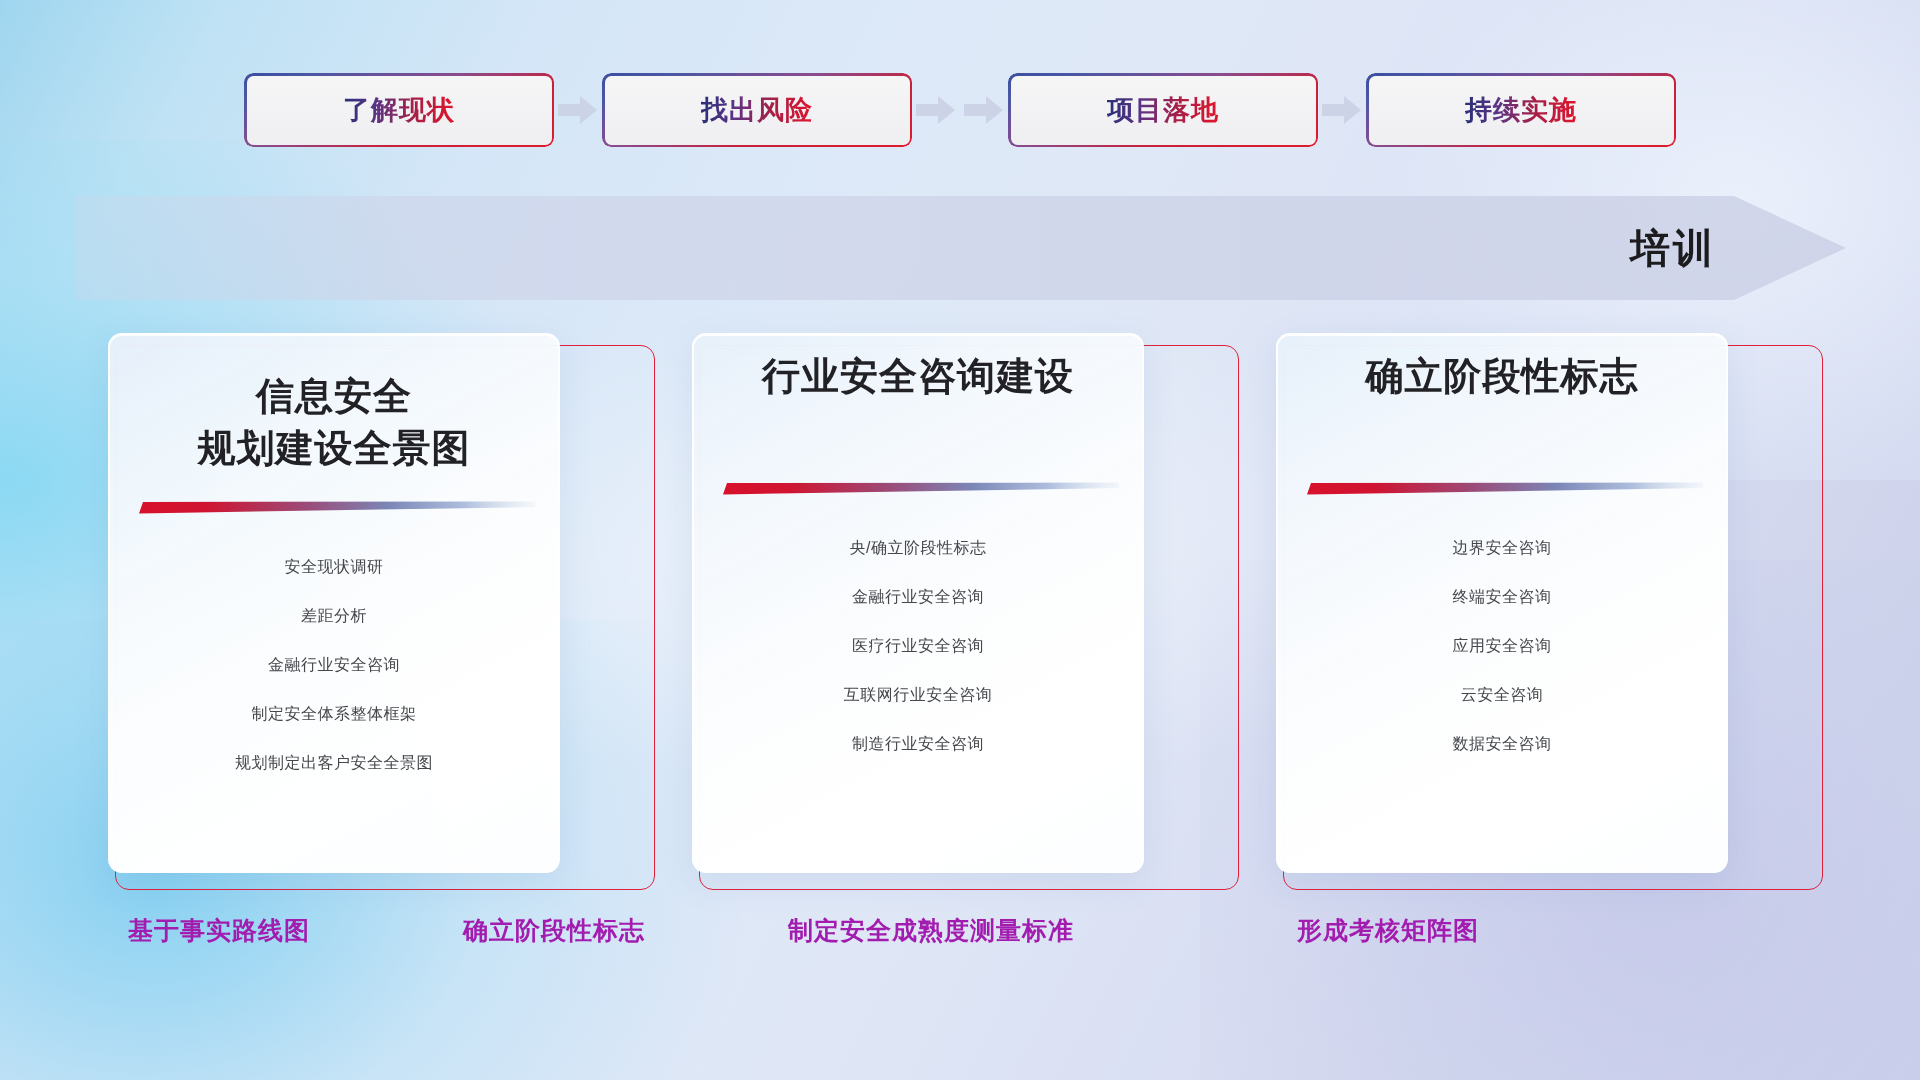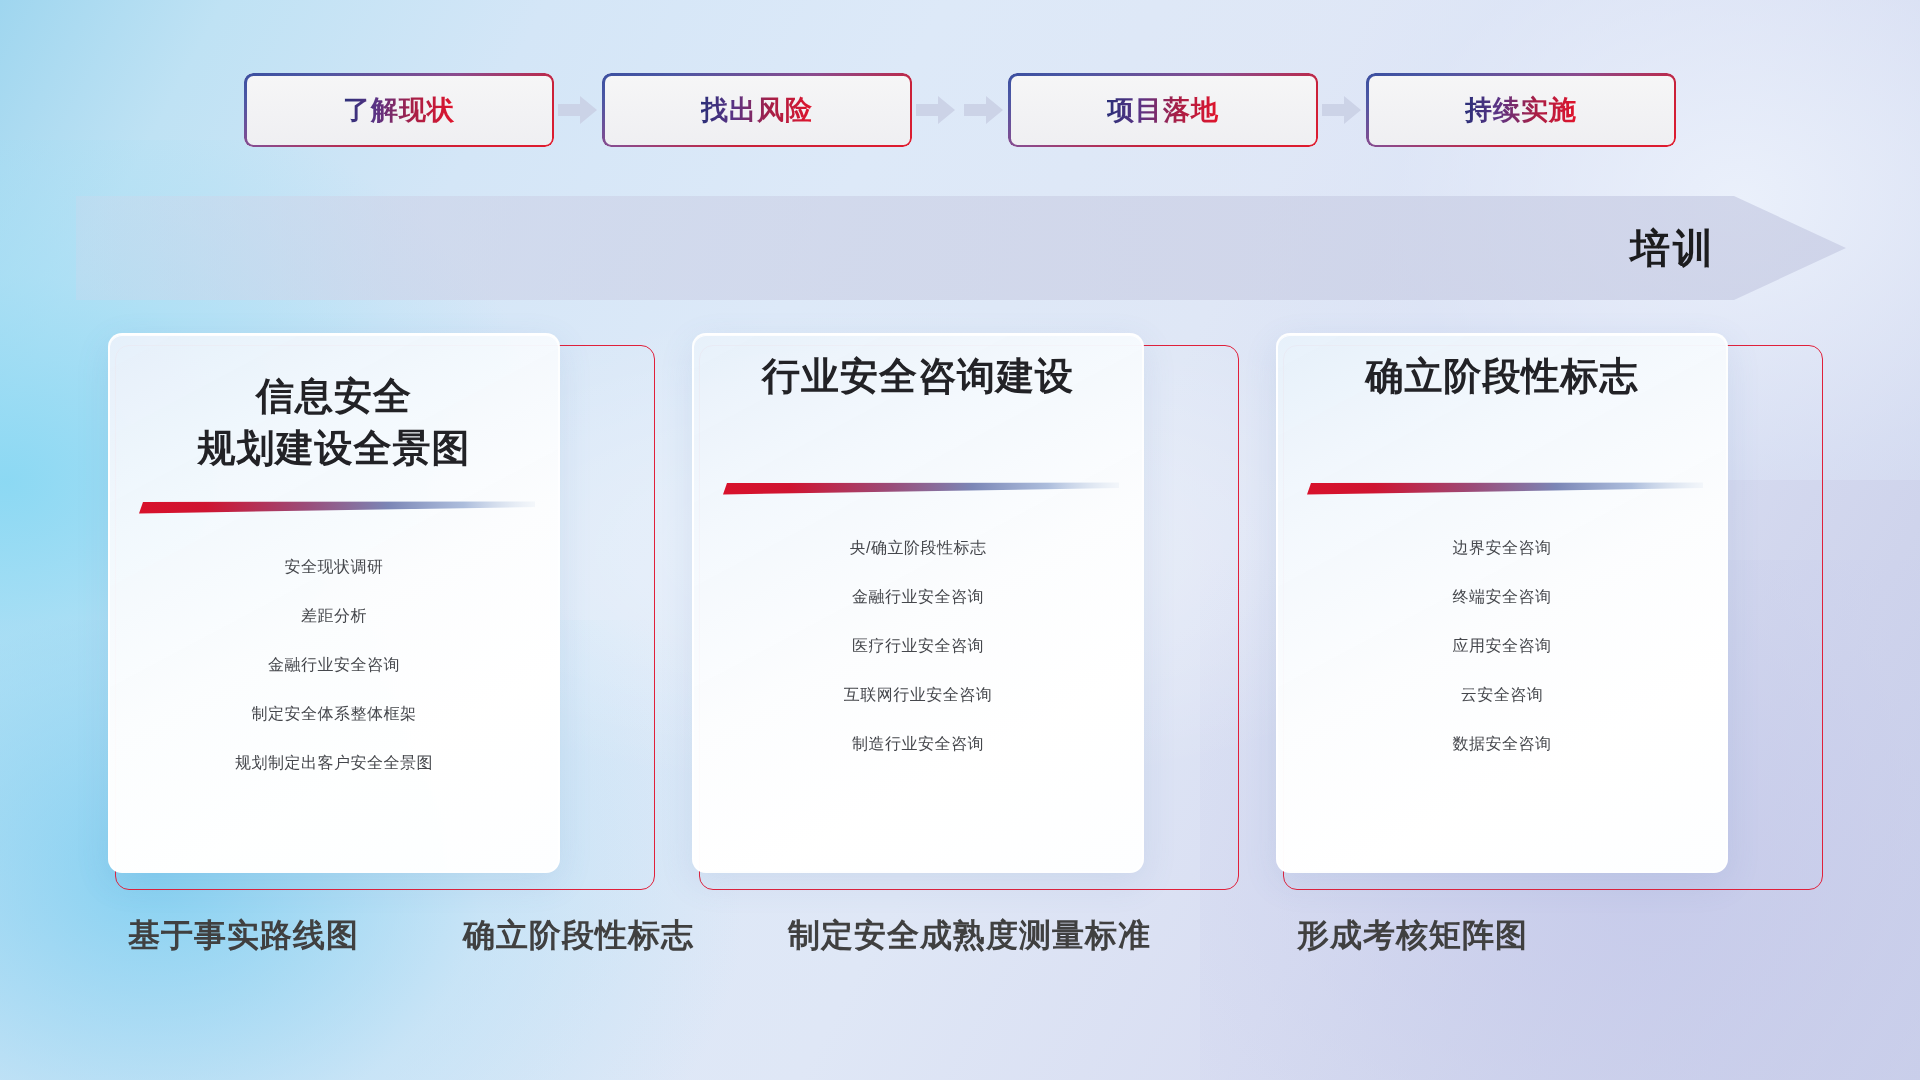--- a/index.html
+++ b/index.html
@@ -133,21 +133,21 @@
   .card-list-item{
     font-size:16px; color:#45474c; line-height:49px; letter-spacing:.5px;
   }
 
   
   #captions{
     position:absolute; left:0; top:914px; width:1920px; height:52px;
   }
   .caption{
     position:absolute; top:0;
-    font-size:32px; font-weight:700; color:#404040; letter-spacing:1px;
+    font-size:25px; font-weight:700; color:#a21caf; letter-spacing:1px;
     white-space:nowrap;
     text-align:right;
   }
 </style>
 </head>
 <body>
 
 <div id="bg-base"></div>
 <div id="bg-glow-topright"></div>
 <div id="bg-glow-bottomright"></div>

